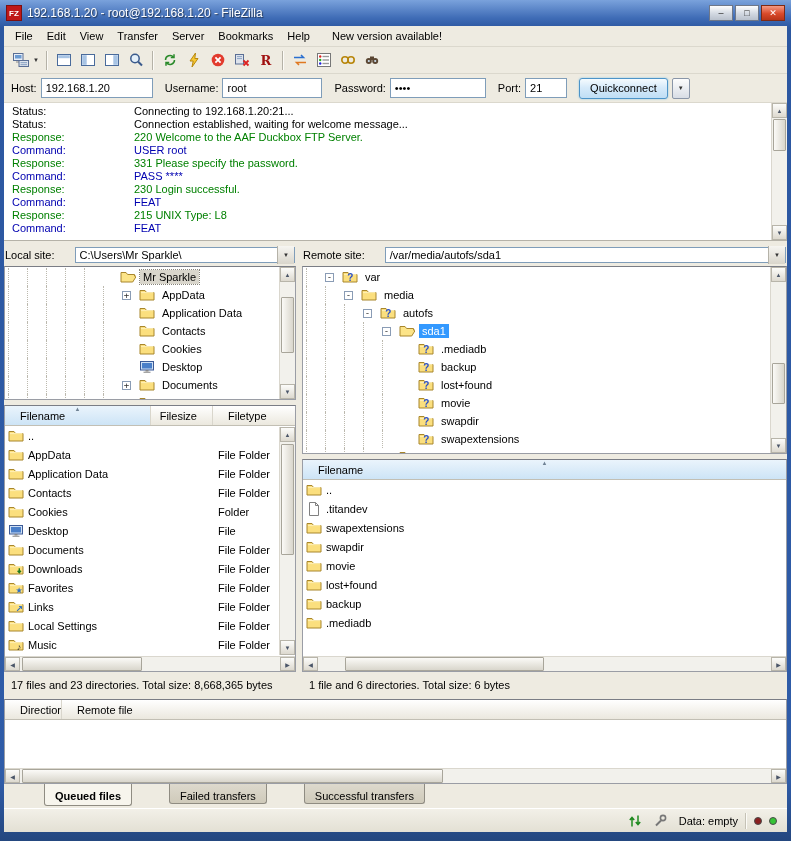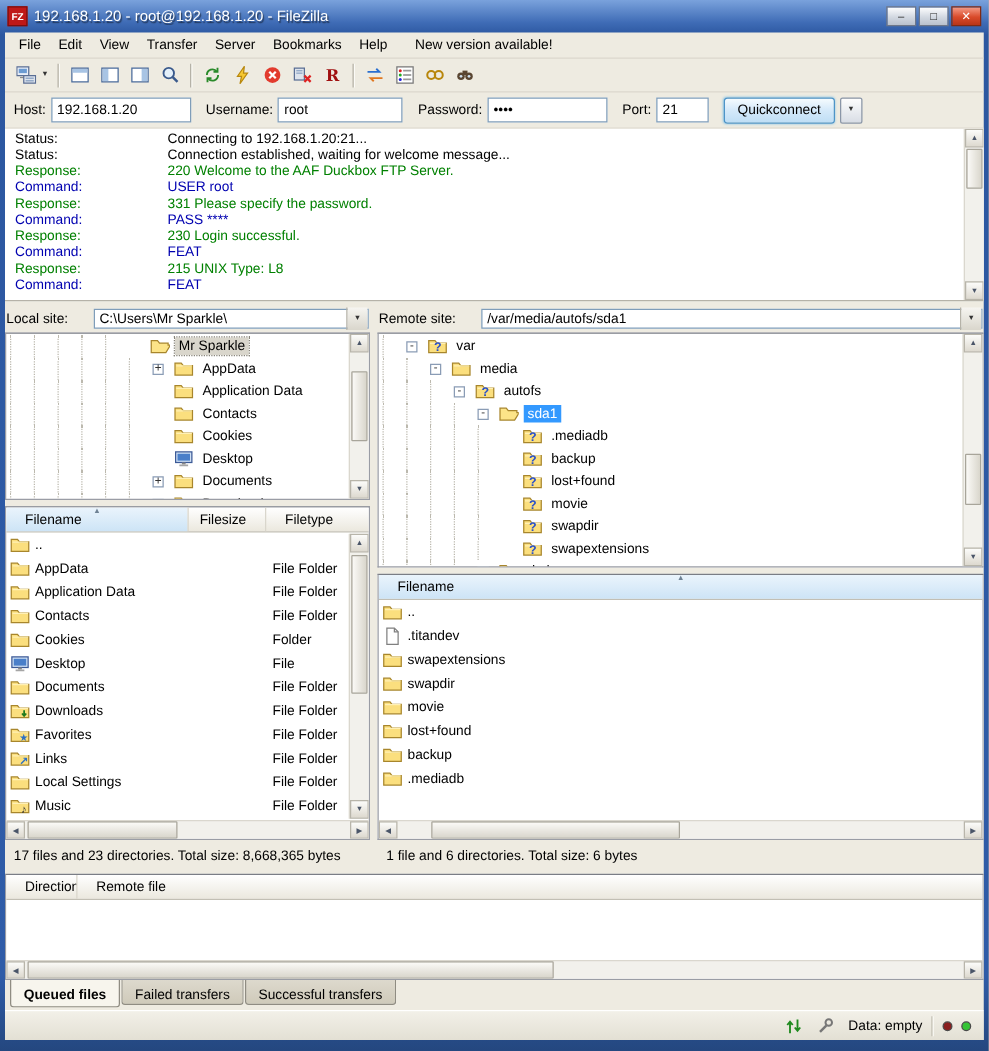--- a/index.html
+++ b/index.html
@@ -76,21 +76,21 @@
 .cell{overflow:hidden;white-space:nowrap;}
 .c-name{display:flex;align-items:center;padding-left:3px;}
 .icn-wrap{flex:0 0 auto;display:flex;margin-right:4px;}
 .c-size{text-align:right;padding-right:6px;}
 .c-type{padding-left:5px;flex:1;}
 .lv-vscroll{position:absolute;top:21px;right:0;bottom:16px;}
 .pane-status{height:24px;flex:0 0 24px;display:flex;align-items:center;padding:2px 7px 0;white-space:nowrap;overflow:hidden;}
 .queuebox{display:flex;flex-direction:column;flex:1;min-height:0;background:#fff;border:1px solid #9a9da5;border-top-color:#7a7d85;margin-top:1px;overflow:hidden;}
 .queue-body{flex:1;background:#fff;}
 .tabsbar{height:24px;flex:0 0 24px;display:flex;align-items:flex-start;padding:0 4px;gap:1px;}
-.tab{height:20px;padding:6px 10px 0;border:1px solid #8f8c82;border-top:none;border-radius:0 0 3px 3px;background:linear-gradient(#ddd9cd,#cfcaba);white-space:nowrap;}
+.tab{height:20px;padding:6px 10px 0;border:1px solid #8f8c82;border-top:none;border-radius:0 0 3px 3px;background:linear-gradient(#ddd9cd,#cfcaba);white-space:nowrap;margin-left:36px;}
 .tab.active{background:#f7f5ed;font-weight:bold;height:22px;}
 .statusbar{height:24px;flex:0 0 24px;display:flex;align-items:center;justify-content:flex-end;gap:7px;padding:0 10px;border-top:1px solid #fff;background:linear-gradient(#f2f0e8,#e3e0d4);}
 .sb-sep{width:2px;height:16px;border-left:1px solid #c5c2b6;border-right:1px solid #fcfbf7;}
 .sb-icons{display:flex;gap:5px;align-items:center;}
 .led{width:8px;height:8px;border-radius:50%;border:1px solid #4a4a4a;display:inline-block;}
 .led.red{background:#8a1f1f;}
 .led.green{background:#35c435;}
 </style>
 </head>
 <body>

